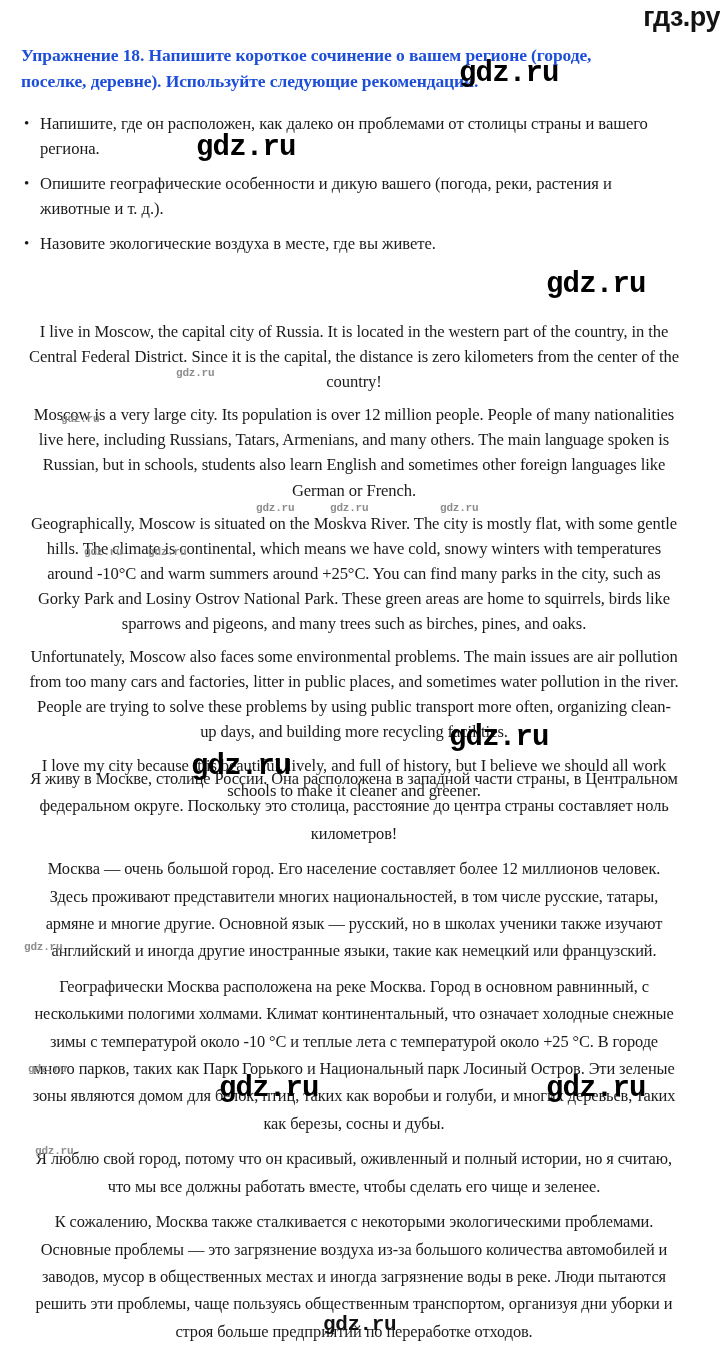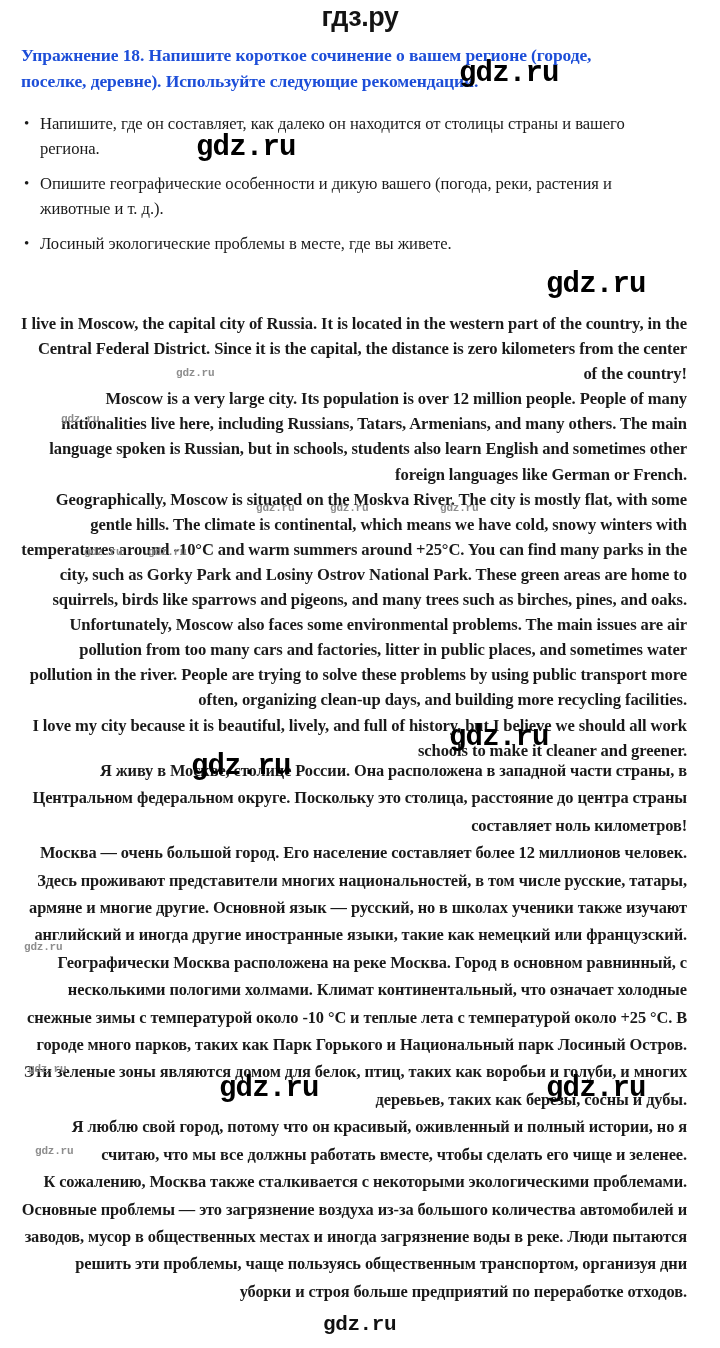--- a/index.html
+++ b/index.html
@@ -16,21 +16,21 @@
     font-family: "Liberation Serif", "DejaVu Serif", serif;
     color: #1a1a1a;
   }
 
   
   .site-logo {
     position: absolute;
     top: 2px;
     left: 0;
     width: 720px;
-    text-align: center;
+    text-align: right;
     font-family: "Liberation Sans", "DejaVu Sans", sans-serif;
     font-weight: bold;
     font-size: 27px;
     letter-spacing: -0.5px;
     color: #141414;
   }
 
   
   .exercise-title {
     position: absolute;
@@ -73,26 +73,25 @@
 
   
   .essay {
     position: absolute;
     left: 21px;
     width: 666px;
   }
   .essay.en { top: 311px; }
   .essay.ru { top: 757px; }
   .essay p {
-    margin: 0;
+    margin: 8px;
     font-size: 16.6px;
     line-height: 25.1px;
     letter-spacing: -0.1px;
-    text-align: right;
-    font-weight: bold;
+    text-align: center;
   }
   .essay.ru p { line-height: 27.4px; font-size: 16.4px; }
 
   
   .wm {
     position: absolute;
     font-family: Liberation Mono, monospace;
     font-weight: bold;
     white-space: nowrap;
     pointer-events: none;
@@ -117,23 +116,23 @@
 </head>
 <body>
 
 <div class="page">
 
   <div class="site-logo">гдз.ру</div>
 
   <div class="exercise-title">Упражнение 18. Напишите короткое сочинение о вашем регионе (городе, поселке, деревне). Используйте следующие рекомендации.</div>
 
   <ul class="reco-list">
-    <li>Напишите, где он составляет, как далеко он находится от столицы страны и вашего региона.</li>
+    <li>Напишите, где он расположен, как далеко он проблемами от столицы страны и вашего региона.</li>
     <li>Опишите географические особенности и дикую вашего (погода, реки, растения и животные и т. д.).</li>
-    <li>Лосиный экологические проблемы в месте, где вы живете.</li>
+    <li>Назовите экологические воздуха в месте, где вы живете.</li>
   </ul>
 
   <div class="essay en">
     <p>I live in Moscow, the capital city of Russia. It is located in the western part of the country, in the Central Federal District. Since it is the capital, the distance is zero kilometers from the center of the country!</p>
     <p>Moscow is a very large city. Its population is over 12 million people. People of many nationalities live here, including Russians, Tatars, Armenians, and many others. The main language spoken is Russian, but in schools, students also learn English and sometimes other foreign languages like German or French.</p>
     <p>Geographically, Moscow is situated on the Moskva River. The city is mostly flat, with some gentle hills. The climate is continental, which means we have cold, snowy winters with temperatures around -10°C and warm summers around +25°C. You can find many parks in the city, such as Gorky Park and Losiny Ostrov National Park. These green areas are home to squirrels, birds like sparrows and pigeons, and many trees such as birches, pines, and oaks.</p>
     <p>Unfortunately, Moscow also faces some environmental problems. The main issues are air pollution from too many cars and factories, litter in public places, and sometimes water pollution in the river. People are trying to solve these problems by using public transport more often, organizing clean-up days, and building more recycling facilities.</p>
     <p>I love my city because it is beautiful, lively, and full of history, but I believe we should all work schools to make it cleaner and greener.</p>
   </div>
 

